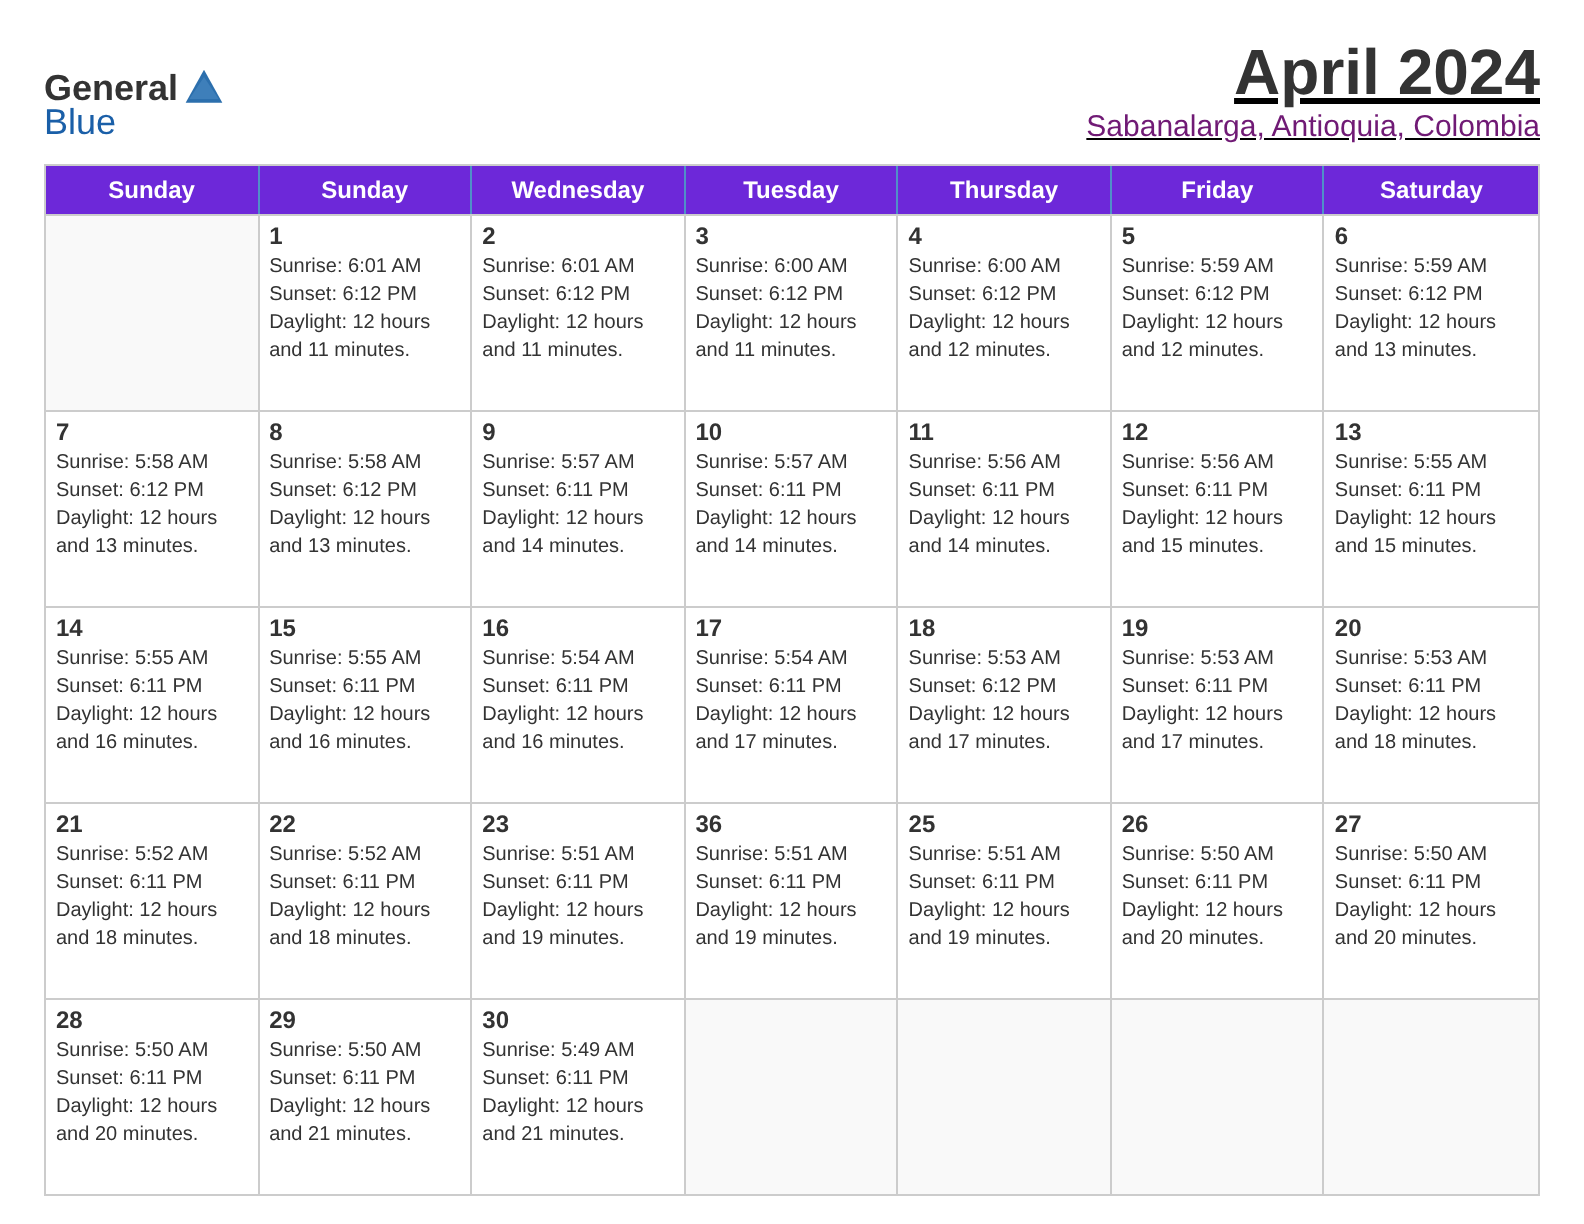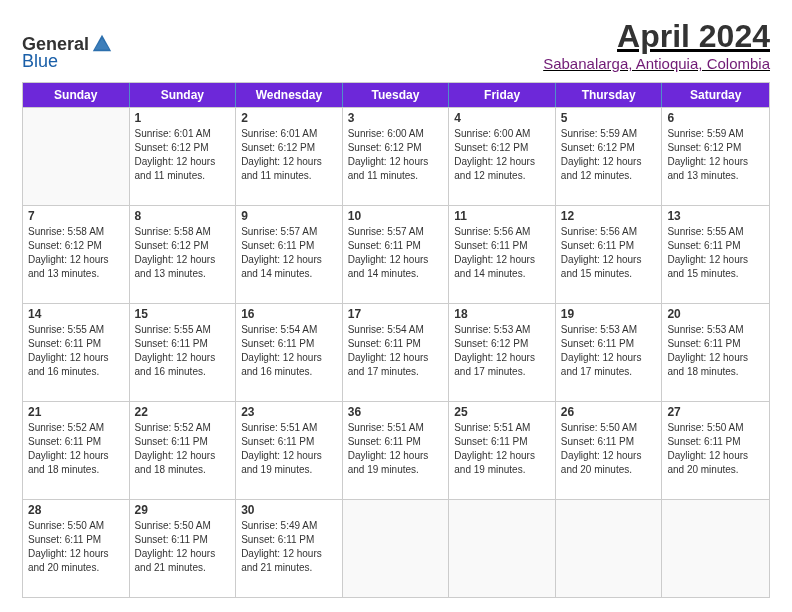--- a/index.html
+++ b/index.html
@@ -134,22 +134,22 @@
       <div class="subtitle">Sabanalarga, Antioquia, Colombia</div>
     </div>
   </div>
 
   <div class="calendar">
     <div class="cal-header">
     <div class="cal-header-cell">Sunday</div>
         <div class="cal-header-cell">Sunday</div>
         <div class="cal-header-cell">Wednesday</div>
         <div class="cal-header-cell">Tuesday</div>
+        <div class="cal-header-cell">Thursday</div>
         <div class="cal-header-cell">Friday</div>
-        <div class="cal-header-cell">Thursday</div>
         <div class="cal-header-cell">Saturday</div>
       </div>
     <div class="cal-body">
     <div class="cal-row">
           <div class="cal-cell empty"></div>
           <div class="cal-cell">
             <div class="day-num">1</div>
             <div class="day-info" style="white-space: pre-line;">Sunrise: 6:01 AM
 Sunset: 6:12 PM
 Daylight: 12 hours

